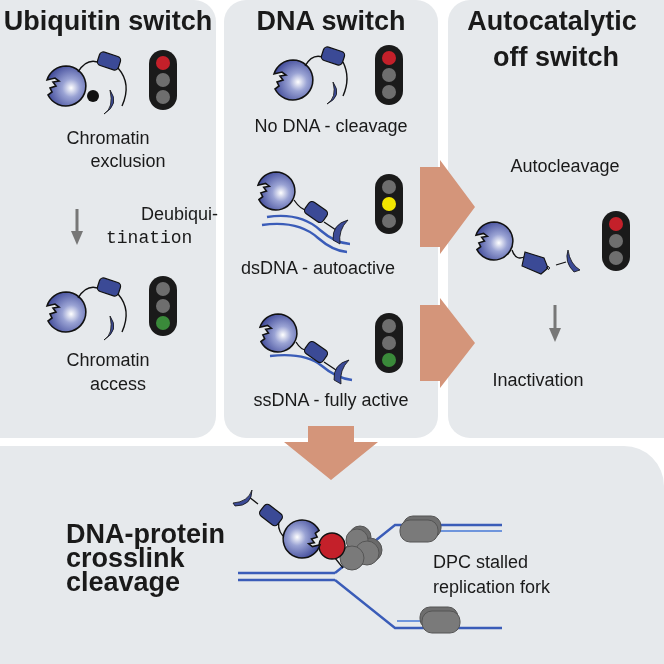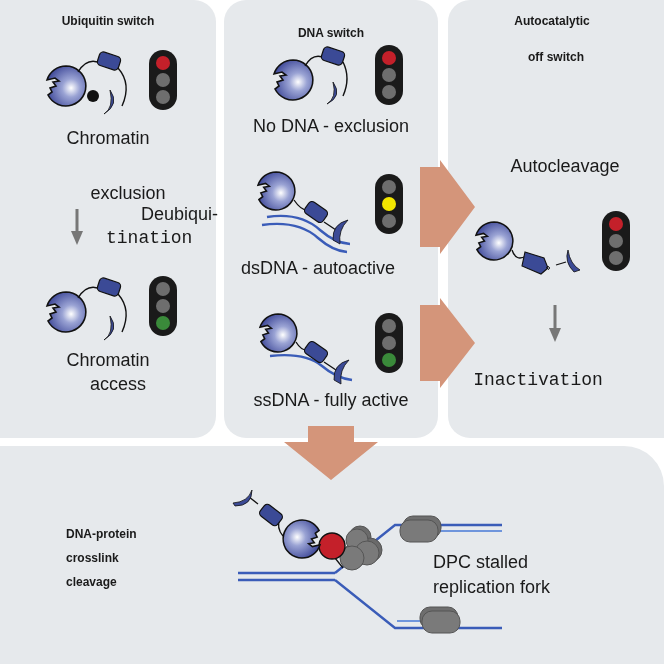--- a/index.html
+++ b/index.html
@@ -2,21 +2,21 @@
 <html><head>
 <meta charset="utf-8">
 <style>
   html,body{margin:0;padding:0;background:#ffffff;}
   body{width:664px;height:664px;position:relative;overflow:hidden;font-family:"Liberation Sans",sans-serif;color:#1a1a1a;}
   .panel{position:absolute;background:#e6e9ec;}
   #p-left{left:0;top:0;width:216px;height:438px;border-radius:0 22px 22px 0;}
   #p-mid{left:224px;top:0;width:214px;height:438px;border-radius:22px;}
   #p-right{left:448px;top:0;width:216px;height:438px;border-radius:22px 0 0 22px;}
   #p-bottom{left:0;top:446px;width:664px;height:218px;border-radius:0 40px 0 0;}
-  .title{position:absolute;font-weight:bold;font-size:12px;text-align:center;line-height:23px;}
+  .title{position:absolute;font-weight:bold;font-size:27px;text-align:center;line-height:23px;}
   .lbl{position:absolute;font-size:18px;text-align:center;line-height:21px;}
   svg.art{position:absolute;left:0;top:0;}
 </style>
 </head>
 <body>
 
 <div class="panel" id="p-left"></div>
 <div class="panel" id="p-mid"></div>
 <div class="panel" id="p-right"></div>
 <div class="panel" id="p-bottom"></div>
@@ -188,33 +188,33 @@
       </g>
     <path d="M 283 536 Q 276 528 280 518" fill="none" stroke="#111" stroke-width="1.3"></path>
     <rect x="260" y="508" width="22" height="14" rx="4" transform="rotate(38 271 515)" fill="#3b4a96" stroke="#111" stroke-width="1.2"></rect>
     <line x1="258" y1="504" x2="249" y2="497" stroke="#111" stroke-width="1.3"></line>
     <path d="M 233 503 Q 248 502 252 490 Q 252 506 235 506 Z" fill="#3b4a96" stroke="#111" stroke-width="0.8"></path>
   </g>
 </svg>
 
 <div class="title" style="left:0;top:10px;width:216px;">Ubiquitin switch</div>
 <div class="lbl" style="left:0;top:128px;width:216px;">Chromatin</div>
-<div class="lbl" style="left:0;top:151px;width:256px;margin-top:32px;">exclusion</div>
+<div class="lbl" style="left:0;top:151px;width:256px;">exclusion</div>
 <div class="lbl" style="left:106px;top:204px;text-align:left;margin-left:35px;">Deubiqui-</div>
 <div class="lbl" style="left:106px;top:228px;text-align:left;font-family:Liberation Mono, monospace;">tination</div>
 <div class="lbl" style="left:0;top:350px;width:216px;">Chromatin</div>
 <div class="lbl" style="left:0;top:374px;width:236px;">access</div>
 
-<div class="title" style="left:224px;top:22px;width:214px;">DNA switch</div>
-<div class="lbl" style="left:224px;top:116px;width:214px;">No DNA - exclusion</div>
+<div class="title" style="left:224px;top:10px;width:214px;">DNA switch</div>
+<div class="lbl" style="left:224px;top:116px;width:214px;">No DNA - cleavage</div>
 <div class="lbl" style="left:224px;top:258px;width:188px;">dsDNA - autoactive</div>
 <div class="lbl" style="left:224px;top:390px;width:214px;">ssDNA - fully active</div>
 
 <div class="title" style="left:444px;top:10px;width:216px;">Autocatalytic</div>
 <div class="title" style="left:448px;top:46px;width:216px;">off switch</div>
 <div class="lbl" style="left:448px;top:156px;width:216px;padding-left:9px;">Autocleavage</div>
-<div class="lbl" style="left:448px;top:370px;width:180px;font-family:Liberation Mono, monospace;">Inactivation</div>
+<div class="lbl" style="left:448px;top:370px;width:180px;">Inactivation</div>
 
 <div class="title" style="left:66px;top:523px;text-align:left;">DNA-protein</div>
 <div class="title" style="left:66px;top:547px;text-align:left;">crosslink</div>
 <div class="title" style="left:66px;top:571px;text-align:left;">cleavage</div>
 <div class="lbl" style="left:433px;top:552px;text-align:right;">DPC stalled</div>
 <div class="lbl" style="left:433px;top:577px;text-align:left;">replication fork</div>
 
 </body></html>

